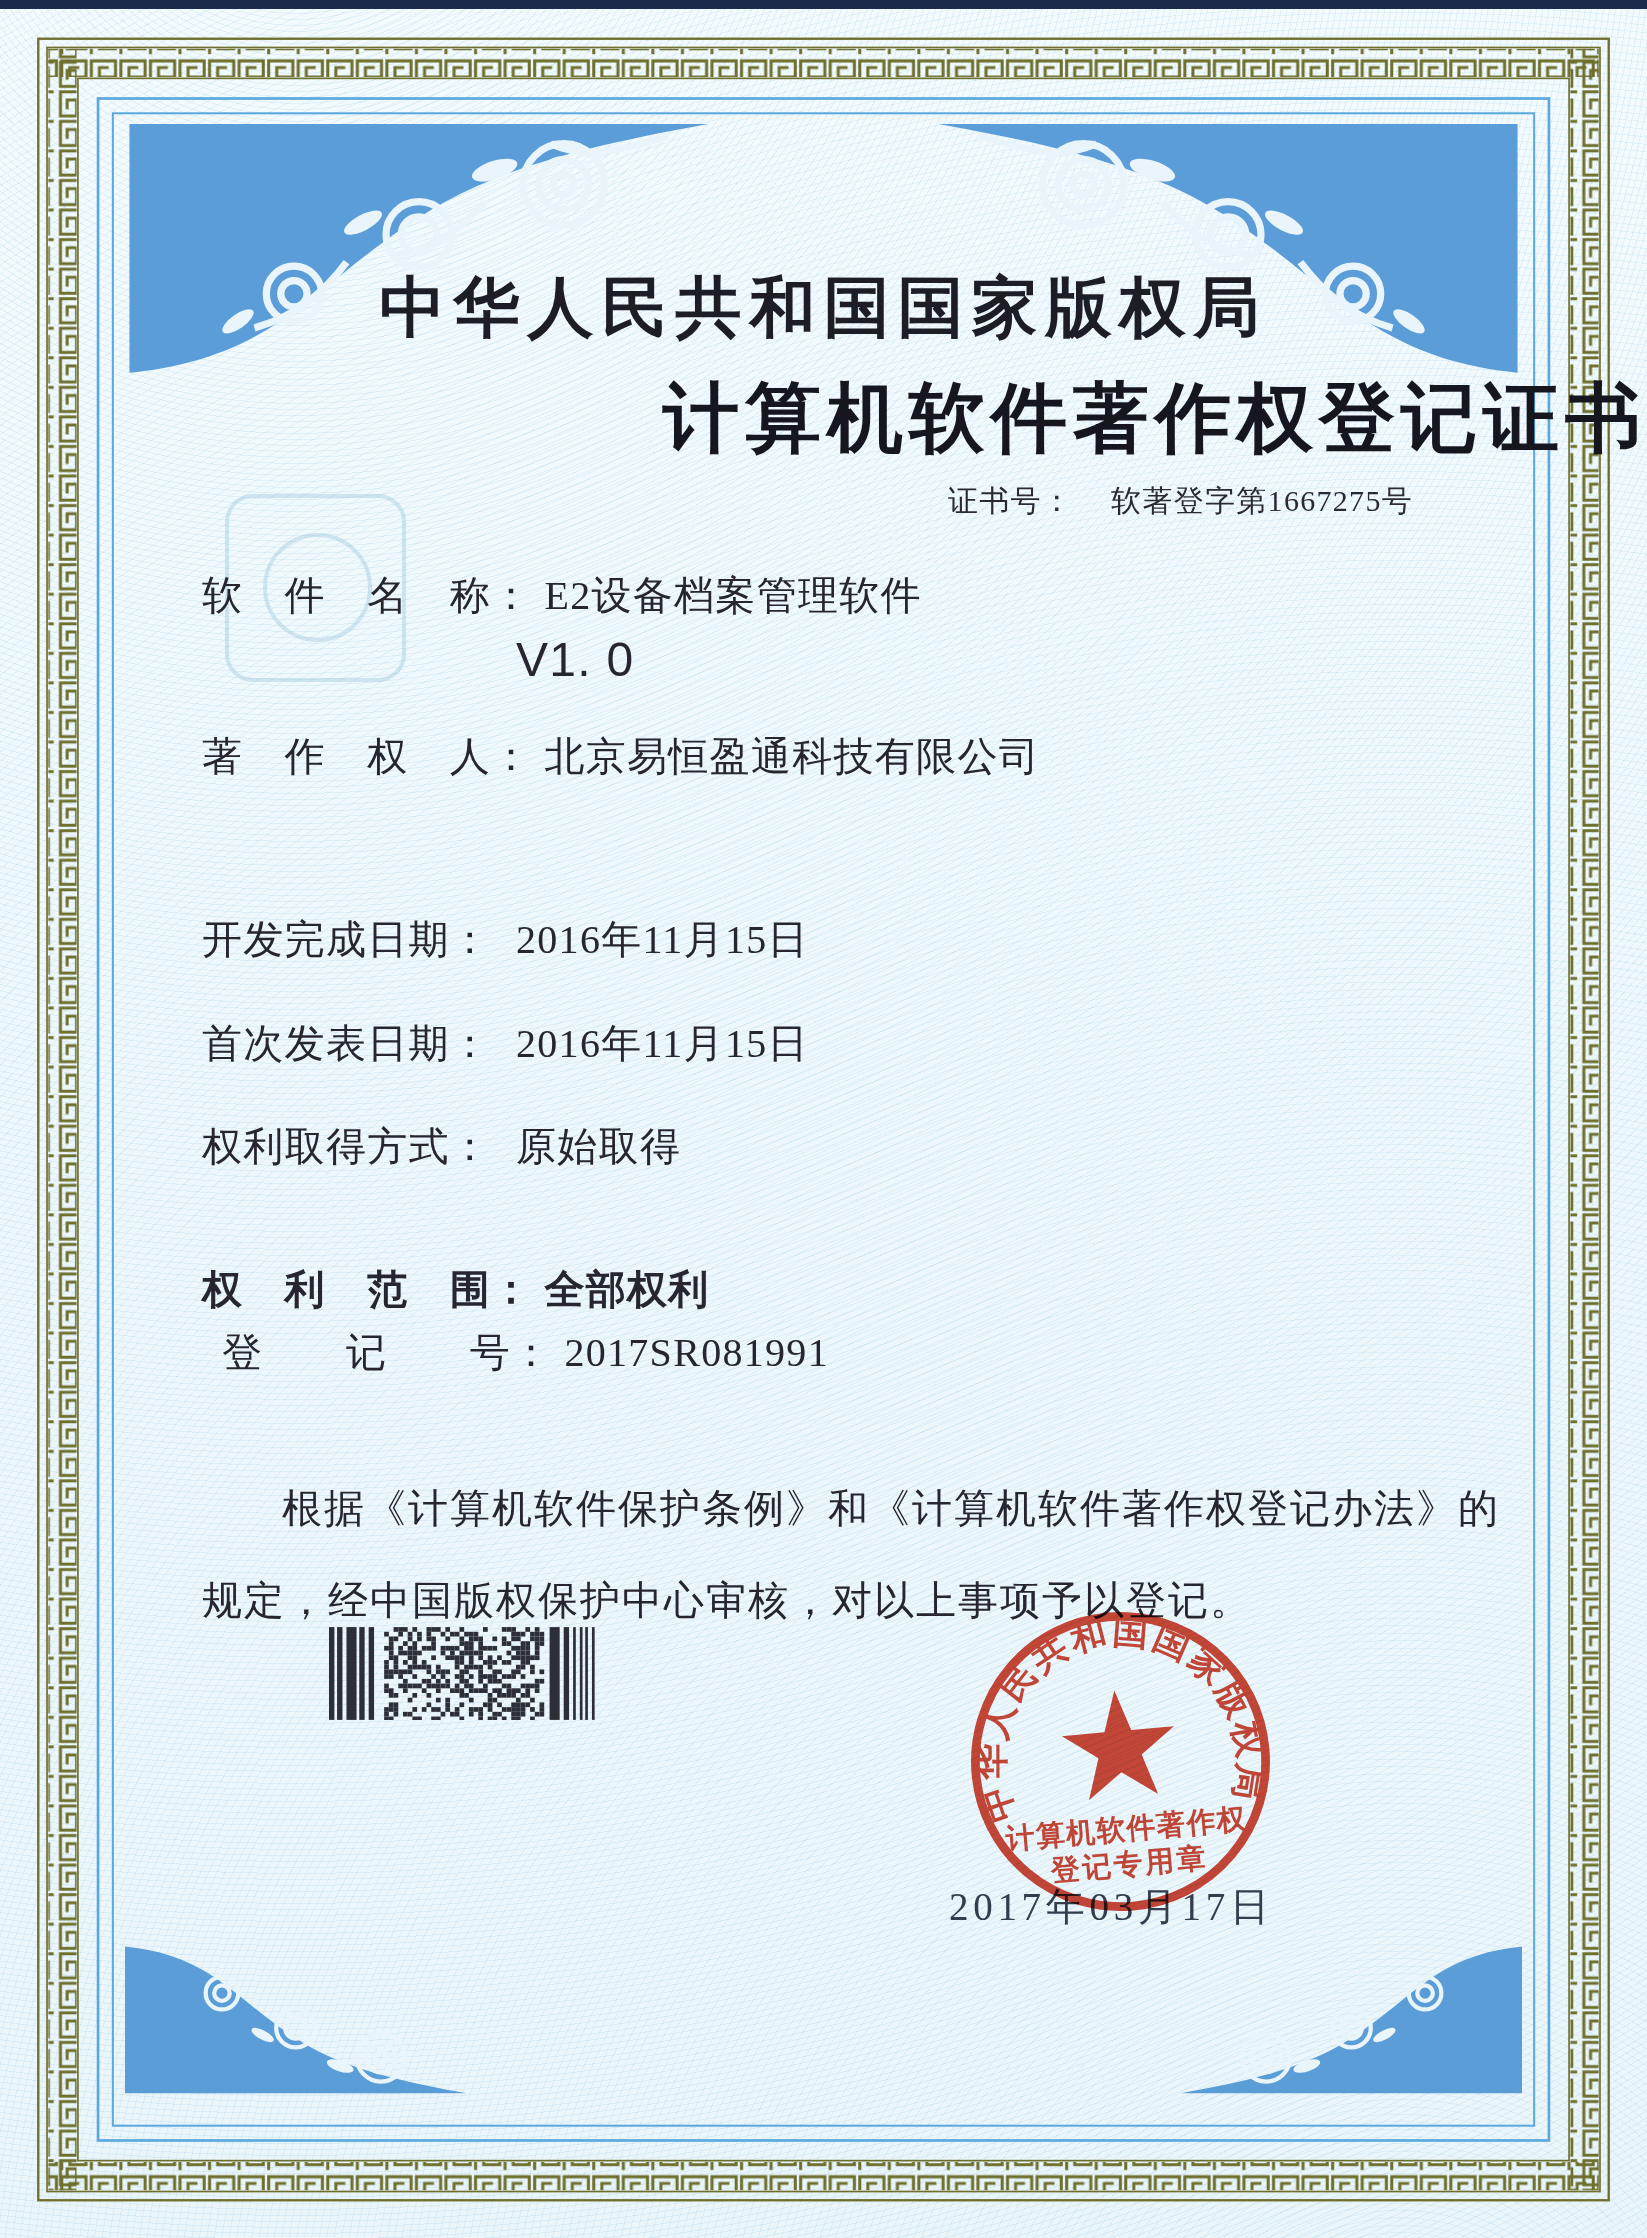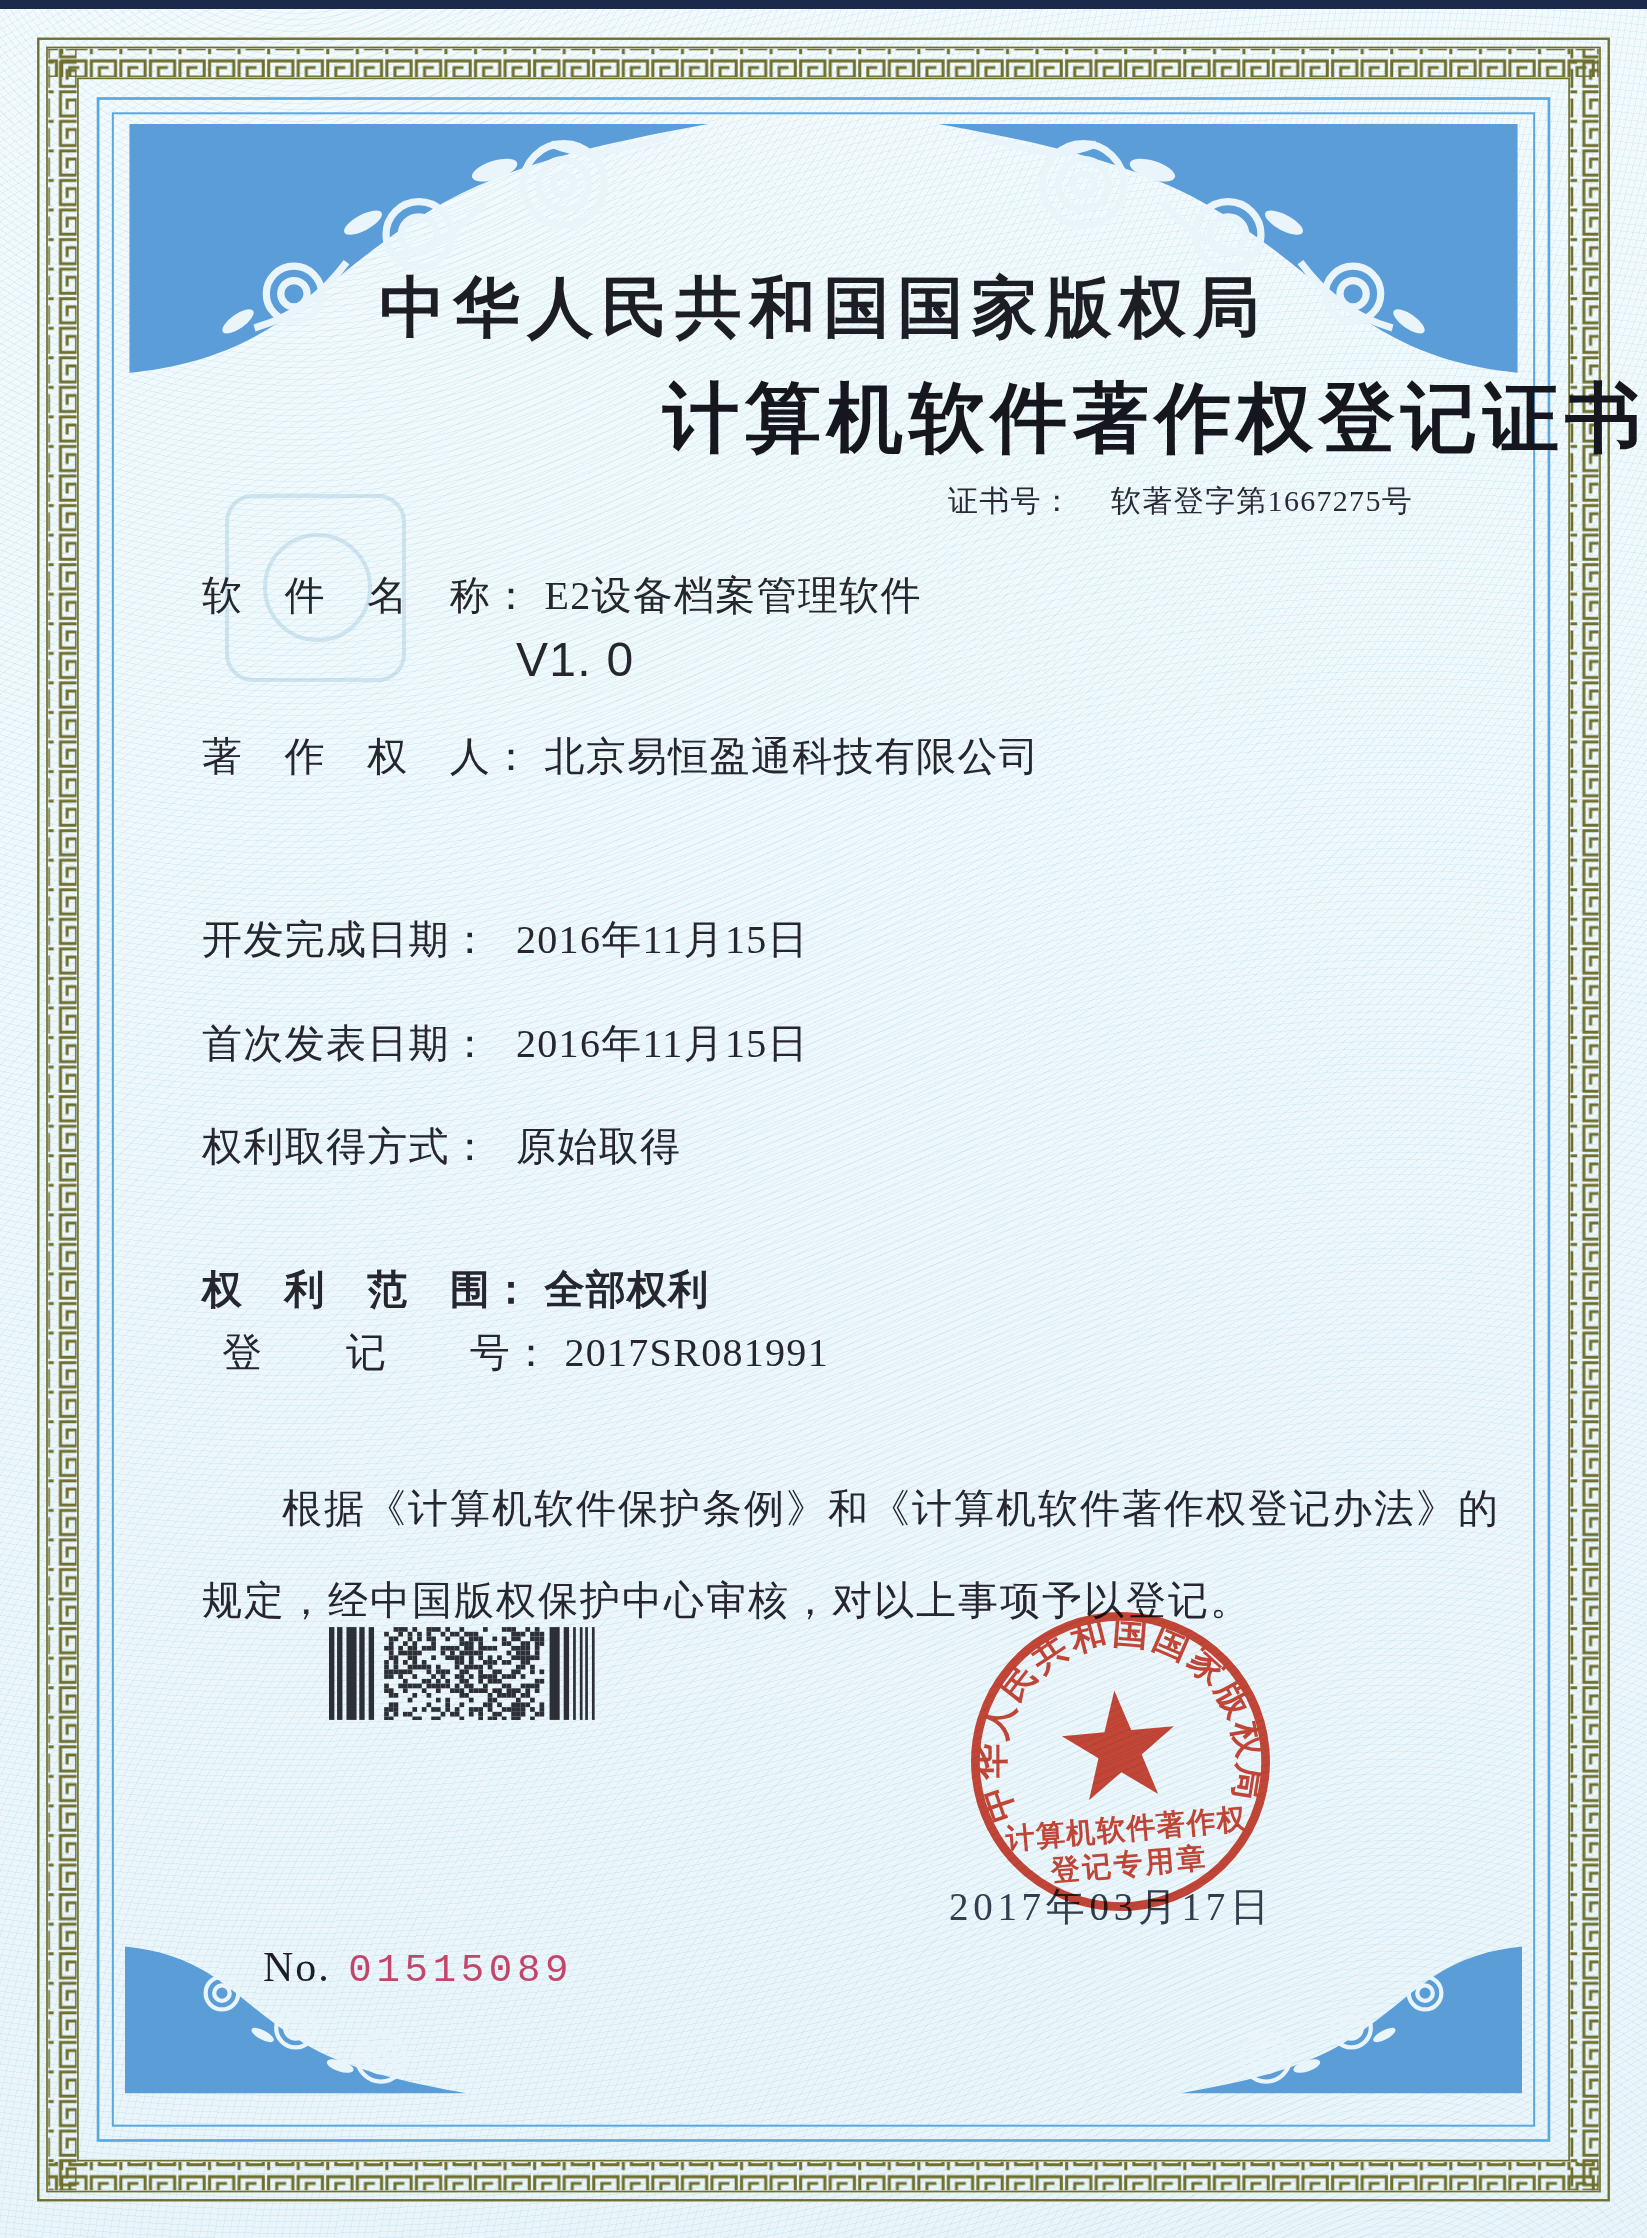--- a/index.html
+++ b/index.html
@@ -541,18 +541,15 @@
     </text>
     <g transform="translate(230,212)">
       <polygon fill="#d03a28" points="0,-88 20,-27.5 83.7,-27.2 32.3,10.5 51.7,71.2 0,34 -51.7,71.2 -32.3,10.5 -83.7,-27.2 -20,-27.5"></polygon>
     </g>
     <text x="230" y="345" text-anchor="middle" fill="#d03a28" font-size="43" letter-spacing="2">计算机软件著作权</text>
     <text x="230" y="398" text-anchor="middle" fill="#d03a28" font-size="43" letter-spacing="4">登记专用章</text>
   </svg>
 
   <div class="date-stamp">2017年03月17日</div>
 
-  <div class="serial">
-    <span class="serial-label">No.</span><span class="serial-number">01515089</span>
-  </div>
 
 </div>
 
 
 </body></html>

